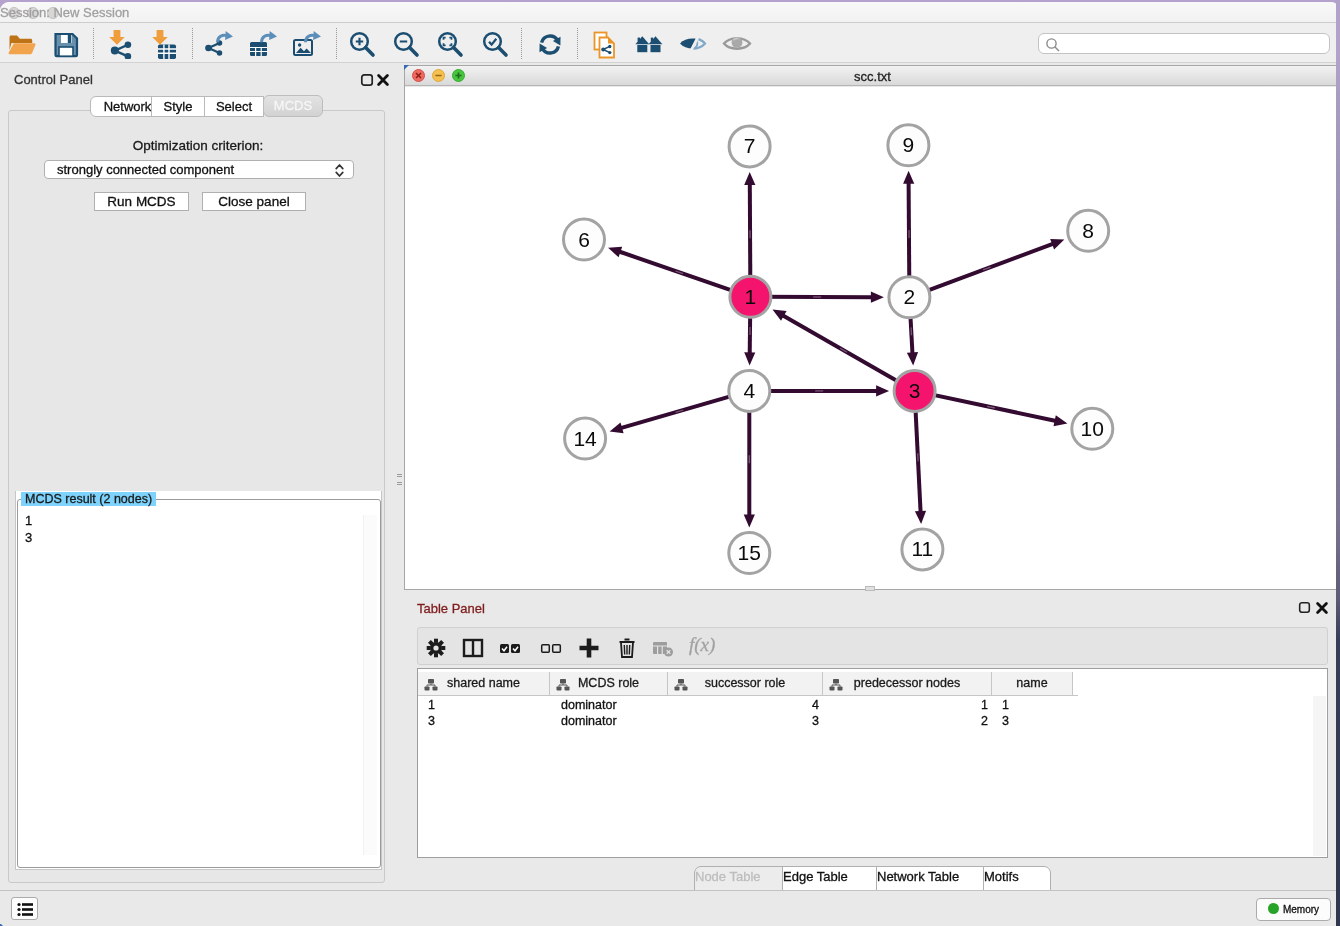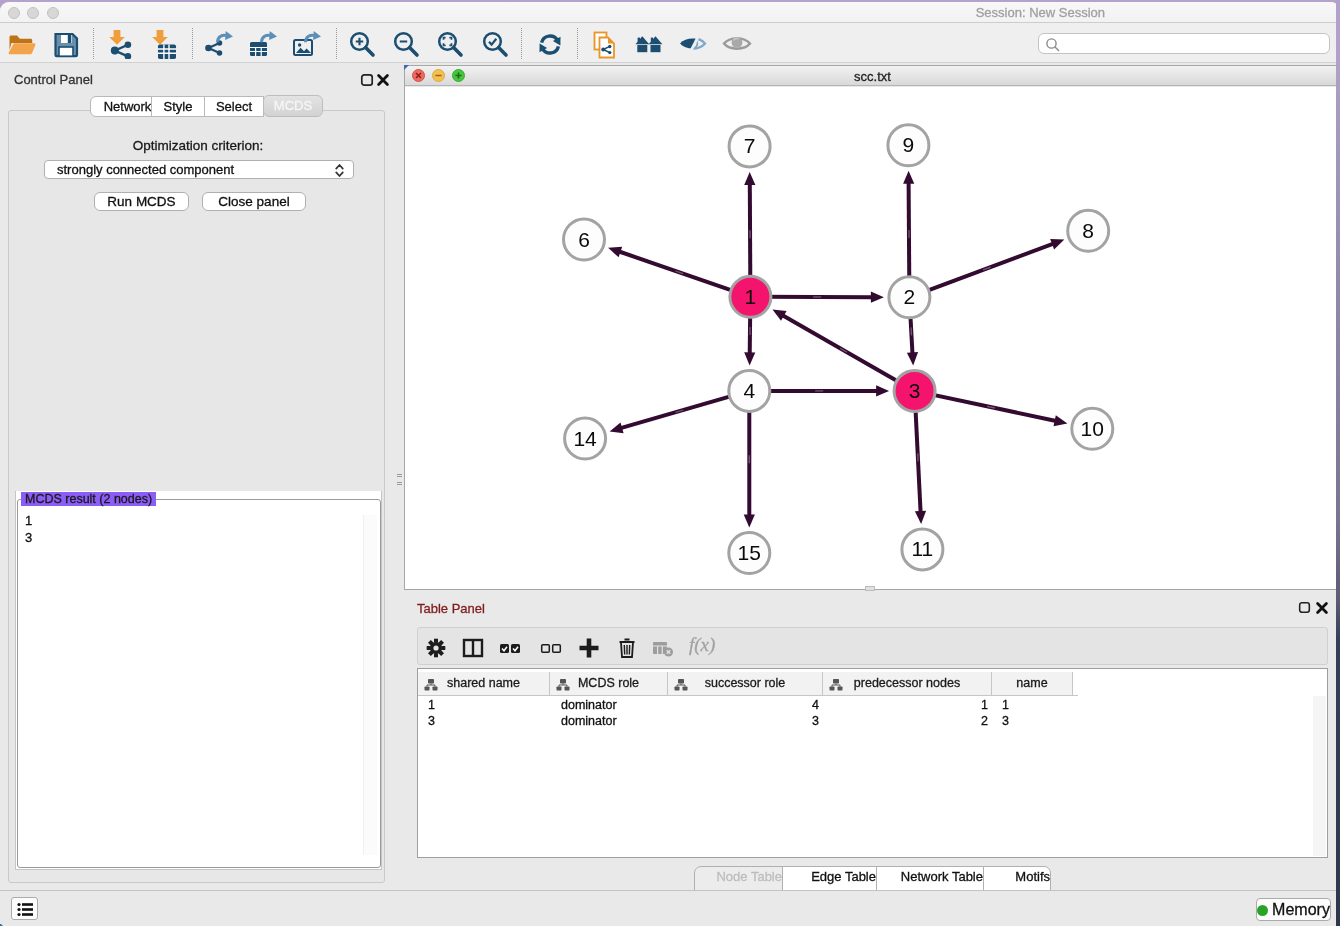--- a/index.html
+++ b/index.html
@@ -1,40 +1,40 @@
 <!DOCTYPE html>
 <html><head><meta charset="utf-8"><style>
 *{margin:0;padding:0;box-sizing:border-box}
 html,body{width:1340px;height:926px;overflow:hidden}
 body{font-family:"Liberation Sans",sans-serif;background:#b4a2cc;position:relative;-webkit-text-stroke:0.3px}
 .abs{position:absolute}
 #app{position:absolute;left:0;top:2px;width:1340px;height:924px;background:#e9e9e9;border-radius:9px 9px 0 0;overflow:hidden}
 #titlebar{position:absolute;left:0;top:0;width:1340px;height:21px;background:linear-gradient(#f8f8f8,#f2f2f2);border-bottom:1px solid #cdcdcd}
 .tl{position:absolute;top:5px;width:12px;height:12px;border-radius:50%;background:#d9d6d6;border:1px solid #c3c0c0}
-#wintitle{position:absolute;left:0;top:3px;width:1105px;text-align:right;font-size:13px;color:#a0a0a0}
+#wintitle{position:absolute;left:0;top:3px;width:1105px;text-align:left;font-size:13px;color:#a0a0a0}
 #toolbar{position:absolute;left:0;top:21px;width:1340px;height:40px;background:#efefef;border-bottom:1px solid #d2d2d2}
 .sep{position:absolute;top:5px;height:31px;width:0;border-left:1px dotted #999}
 .ticon{position:absolute;top:6px}
 #search{position:absolute;left:1038px;top:10px;width:292px;height:21px;background:#fff;border:1px solid #c3c3c3;border-radius:6px}
 
 #cp-title{position:absolute;left:14px;top:70px;font-size:13px;color:#333}
 #cp-body{position:absolute;left:8px;top:108px;width:377px;height:773px;background:#e7e7e7;border:1px solid #c9c9c9;border-radius:3px}
 .tab{position:absolute;top:94px;height:21px;background:#fff;border:1px solid #b9b9b9;font-size:13px;color:#111;text-align:center;line-height:19px}
 #tab-mcds{position:absolute;left:263px;top:93px;width:60px;height:22px;background:linear-gradient(#e3e3e3,#d2d2d2);border:1px solid #bdbdbd;border-radius:6px;font-size:13px;color:#f6f6f6;text-align:center;line-height:20px}
 #optlabel{position:absolute;left:8px;top:136px;width:380px;text-align:center;font-size:13.5px;color:#1a1a1a}
 #combo{position:absolute;left:44px;top:158px;width:310px;height:19px;background:#fff;border:1px solid #b0b0b0;border-radius:4px;font-size:13px;color:#111;line-height:17px;padding-left:12px}
-.btn{position:absolute;top:190px;height:19px;background:#fff;border:1px solid #b0b0b0;border-radius:6px;font-size:13.5px;color:#111;text-align:center;line-height:17px}
+.btn{position:absolute;top:190px;height:19px;background:#fff;border:1px solid #b0b0b0;border-radius:0;font-size:13.5px;color:#111;text-align:center;line-height:17px}
 #groupbox{position:absolute;left:17px;top:497px;width:364px;height:369px;border:1px solid #9a9a9a;border-radius:3px}
-#grouptitle{position:absolute;left:21px;top:490px;background:#8b5cf6;padding:0 4px;font-size:12.5px;color:#1a1a1a}
+#grouptitle{position:absolute;left:21px;top:490px;background:#7dd3fc;padding:0 4px;font-size:12.5px;color:#1a1a1a}
 #mcdslist{position:absolute;left:15px;top:489px;width:367px;height:379px;background:#fff;border:1px solid #c6c6c6;border-top:none;font-size:13px;color:#111}
 #mcdstrack{position:absolute;right:4px;top:24px;width:14px;height:340px;background:#fbfbfb;border-left:1px solid #f1f1f1}
 
 #statusbar{position:absolute;left:0;top:888px;width:1340px;height:34px;background:#e9e9e9;border-top:1px solid #c3c3c3}
 #listbtn{position:absolute;left:11px;top:6px;width:27px;height:23px;background:#fdfdfd;border:1px solid #ababab;border-radius:3px}
-#membtn{position:absolute;left:1256px;top:7px;width:75px;height:23px;background:#fcfcfc;border:1px solid #ababab;border-radius:4px;font-size:16px;color:#111;line-height:21px;text-align:center}
+#membtn{position:absolute;left:1256px;top:7px;width:75px;height:23px;background:#fcfcfc;border:1px solid #ababab;border-radius:4px;font-size:10px;color:#111;line-height:21px;text-align:center}
 
 #netwin{position:absolute;left:404px;top:63px;width:936px;height:525px;border:1px solid #a6a6a6;border-right:none}
 #nettitle{position:absolute;left:0;top:0;width:935px;height:20px;background:linear-gradient(#f2f2f2,#d9d9d9);border-bottom:1px solid #b5b5b5}
 #netname{position:absolute;left:0;top:3px;width:935px;text-align:center;font-size:13px;color:#222}
 .mtl{position:absolute;top:3px;width:13px;height:13px;border-radius:50%}
 #canvas{position:absolute;left:0;top:21px;width:935px;height:502px;background:#fff;overflow:hidden}
 #graph line{stroke:#330b31;stroke-width:4}
 #graph line.mid{stroke:#7a5775;stroke-width:1.3}
 #graph polygon{fill:#330b31}
 #graph circle{fill:#fdfdfd;stroke:#a3a3a3;stroke-width:3}
@@ -42,21 +42,21 @@
 #graph text{font-size:21px;fill:#0a0a0a;text-anchor:middle;font-family:"Liberation Sans",sans-serif}
 
 #tp-title{position:absolute;left:417px;top:599px;font-size:13px;color:#7f1d1d}
 #tp-toolbar{position:absolute;left:417px;top:625px;width:911px;height:38px;background:#e4e4e4;border:1px solid #d0d0d0;border-radius:3px}
 #tbl{position:absolute;left:417px;top:666px;width:911px;height:190px;background:#fff;border:1px solid #9e9e9e}
 #tblhead{position:absolute;left:0;top:0;width:660px;height:27px;background:#fff;border-bottom:1px solid #c6c6c6}
 .hcell{position:absolute;top:3px;height:23px;border-right:1px solid #c6c6c6;background:#f2f2f2;font-size:12.5px;color:#1a1a1a;text-align:center;line-height:23px}
 .hicon{position:absolute;top:9px}
 .cell{position:absolute;font-size:12.5px;color:#111;line-height:16px}
 #tbltrack{position:absolute;right:1px;top:27px;width:13px;height:160px;background:#f5f5f5}
-.btab{position:absolute;top:864px;height:39px;background:#fff;border:1px solid #b0b0b0;font-size:13px;color:#111;text-align:right;line-height:19px}
+.btab{position:absolute;top:864px;height:39px;background:#fff;border:1px solid #b0b0b0;font-size:13px;color:#111;text-align:left;line-height:19px}
 .wedge{position:absolute;width:0;height:0}
 </style></head>
 <body>
 <div id="app">
   <div id="titlebar">
     <div class="tl" style="left:8px"></div>
       <div class="tl" style="left:27px"></div>
       <div class="tl" style="left:47px"></div>
     <div id="wintitle">Session: New Session</div>
   </div>

